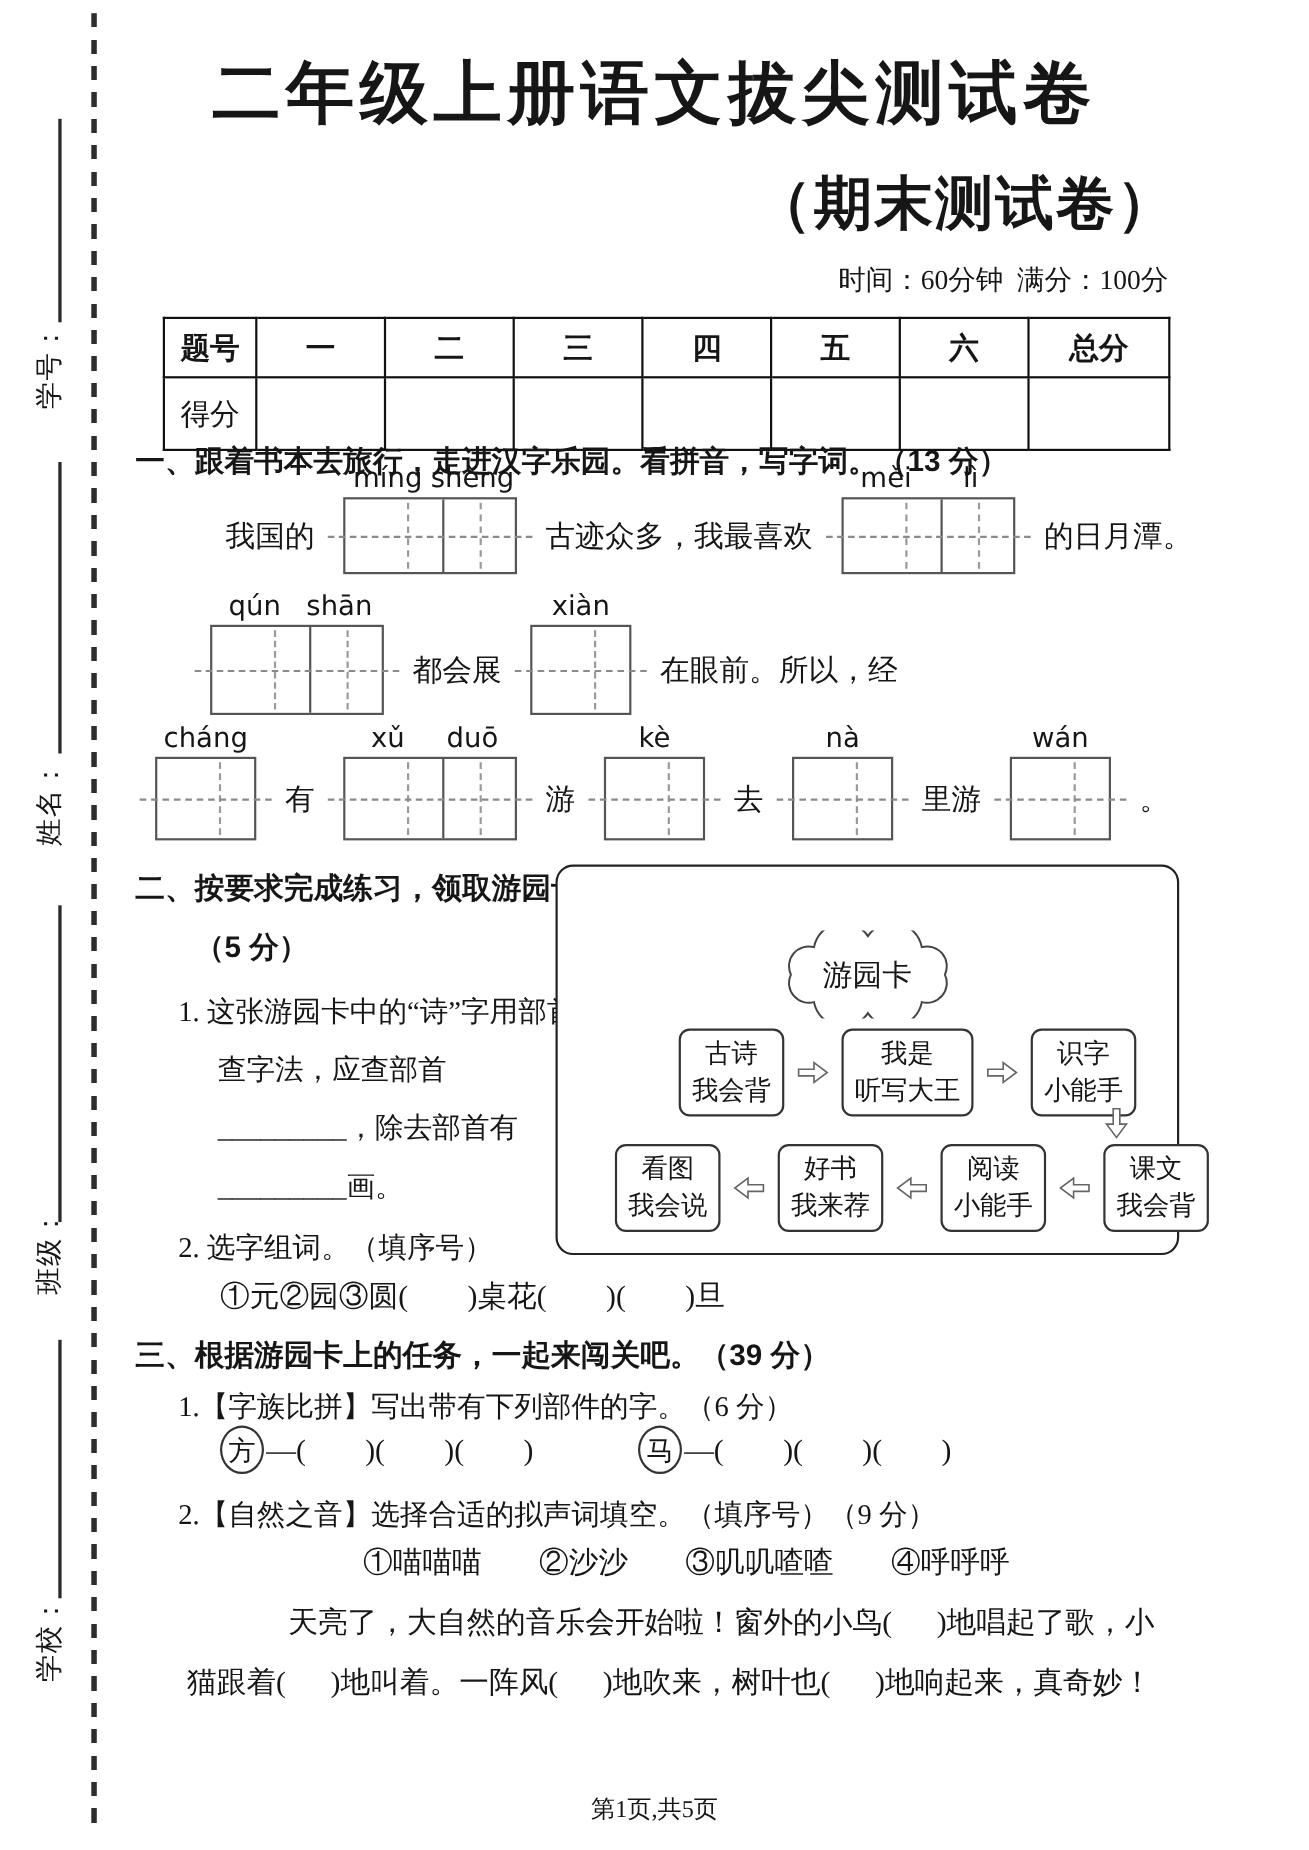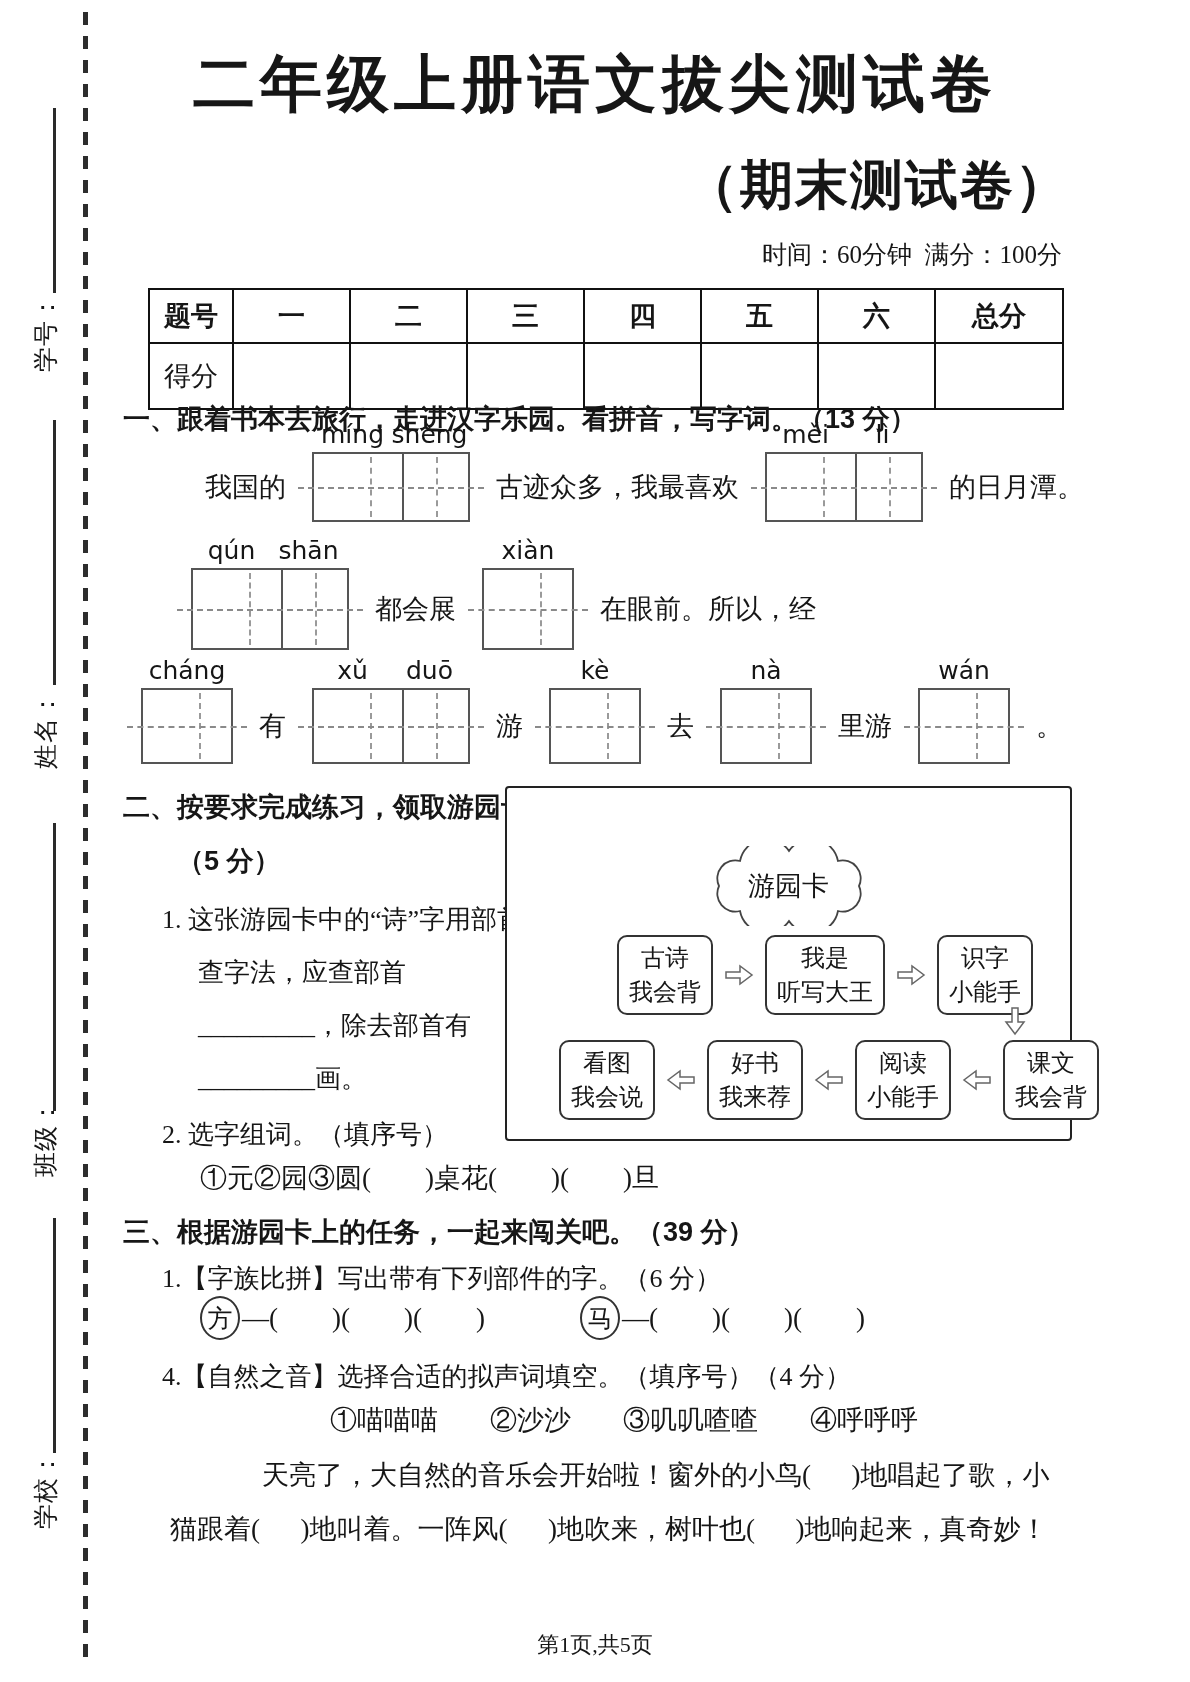--- a/index.html
+++ b/index.html
@@ -50,21 +50,21 @@
   .pycell.mid { height:72px; }
   .pycell + .pycell { border-left:2px solid #555; }
   .pycell::before { content:""; position:absolute; left:50%; top:3px; bottom:3px;
     border-left:2px dashed #9a9a9a; }
   .pinyin { position:absolute; left:0; top:-34px; width:100%; display:flex;
     font-family:"DejaVu Sans","Liberation Sans",sans-serif; font-size:25px; }
   .pinyin span { flex:1; text-align:center; }
 
   
   .diagram { position:absolute; left:505px; top:786px; width:563px; height:351px;
-    border:2.5px solid #222; border-radius:4px; background:#fff; }
+    border:2.5px solid #222; border-radius:16px; background:#fff; }
   .cloud-wrap { position:absolute; left:50%; top:58px; transform:translateX(-50%);
     width:150px; height:80px; }
   .cloud-wrap svg { position:absolute; left:0; top:0; }
   .cloud-text { position:absolute; left:0; top:0; width:100%; height:100%;
     display:flex; align-items:center; justify-content:center; font-size:27px; }
   .d-row { position:absolute; display:flex; align-items:center; gap:11px; }
   .d-row1 { top:147px; left:110px; }
   .d-row2 { top:252px; left:52px; }
   .dbox { border:2px solid #333; border-radius:10px; padding:4px 10px;
     text-align:center; font-size:24px; line-height:34px; background:#fff;
@@ -319,21 +319,21 @@
     <span class="rad-group">
       <span class="rad-circle">方</span>
       <span class="pre">—(        )(        )(        )</span>
     </span>
     <span class="rad-group">
       <span class="rad-circle">马</span>
       <span class="pre">—(        )(        )(        )</span>
     </span>
   </div>
 
-  <div class="t-item" style="left:162px;top:1350px;">4.【自然之音】选择合适的拟声词填空。（填序号）（4 分）</div>
+  <div class="t-item" style="left:162px;top:1350px;">2.【自然之音】选择合适的拟声词填空。（填序号）（9 分）</div>
 
   <div class="options">
     <span>①喵喵喵</span>
     <span>②沙沙</span>
     <span>③叽叽喳喳</span>
     <span>④呼呼呼</span>
   </div>
 
   <div class="para">天亮了，大自然的音乐会开始啦！窗外的小鸟(      )地唱起了歌，小猫跟着(      )地叫着。一阵风(      )地吹来，树叶也(      )地响起来，真奇妙！</div>
 

